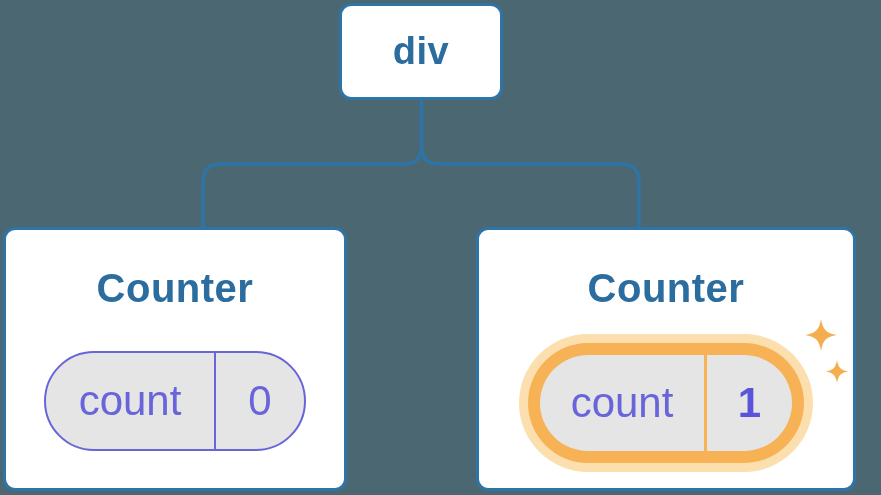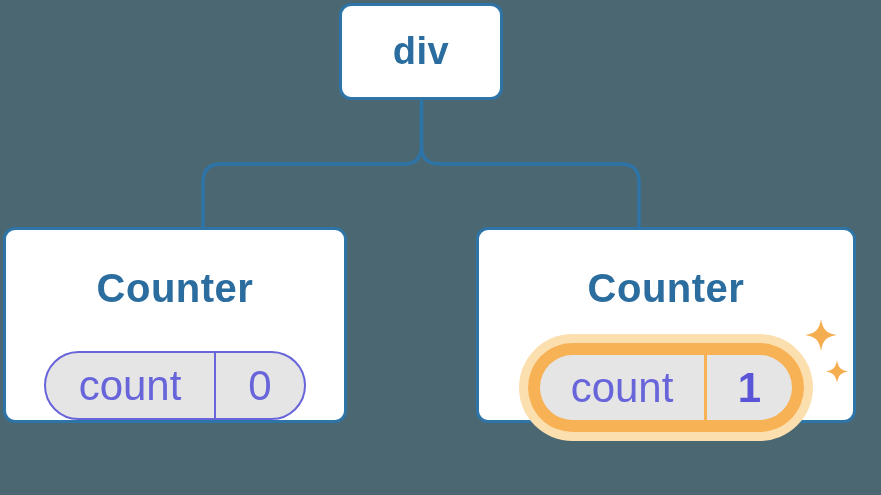--- a/index.html
+++ b/index.html
@@ -41,21 +41,21 @@
     left:339px;top:3px;width:164px;height:97px;
     display:flex;align-items:center;justify-content:center;
   }
   .root-label{
     color:var(--node-label);
     font-size:38px;
     font-weight:700;
     letter-spacing:.5px;
   }
   .counter-node{
-    top:227px;height:196px;
+    top:227px;height:264px;
     display:flex;flex-direction:column;align-items:center;
     padding-top:38px;
   }
   .counter-left{left:3px;width:344px;}
   .counter-right{left:476px;width:380px;}
   .counter-title{
     color:var(--node-label);
     font-size:40px;
     font-weight:700;
     line-height:1;

